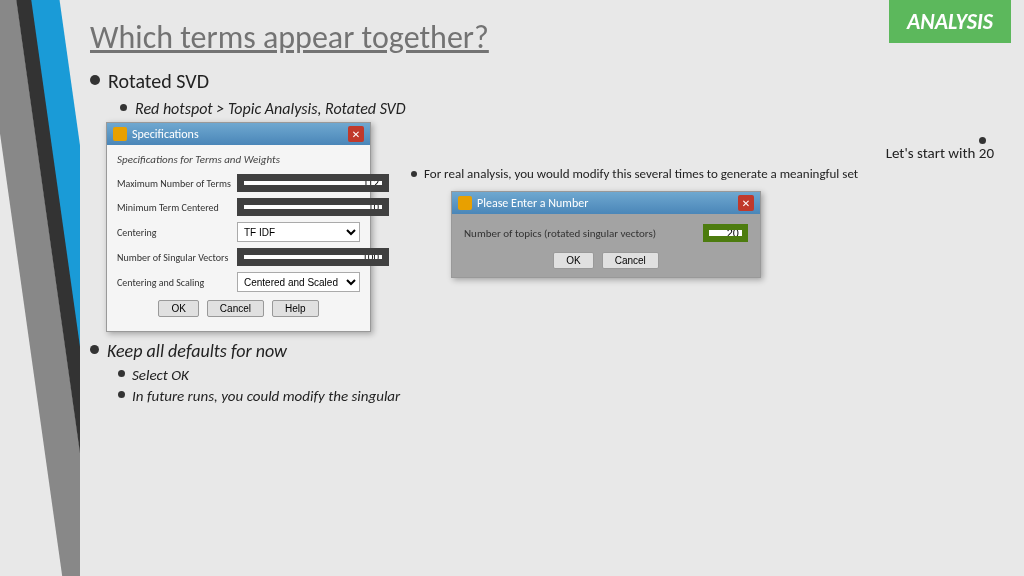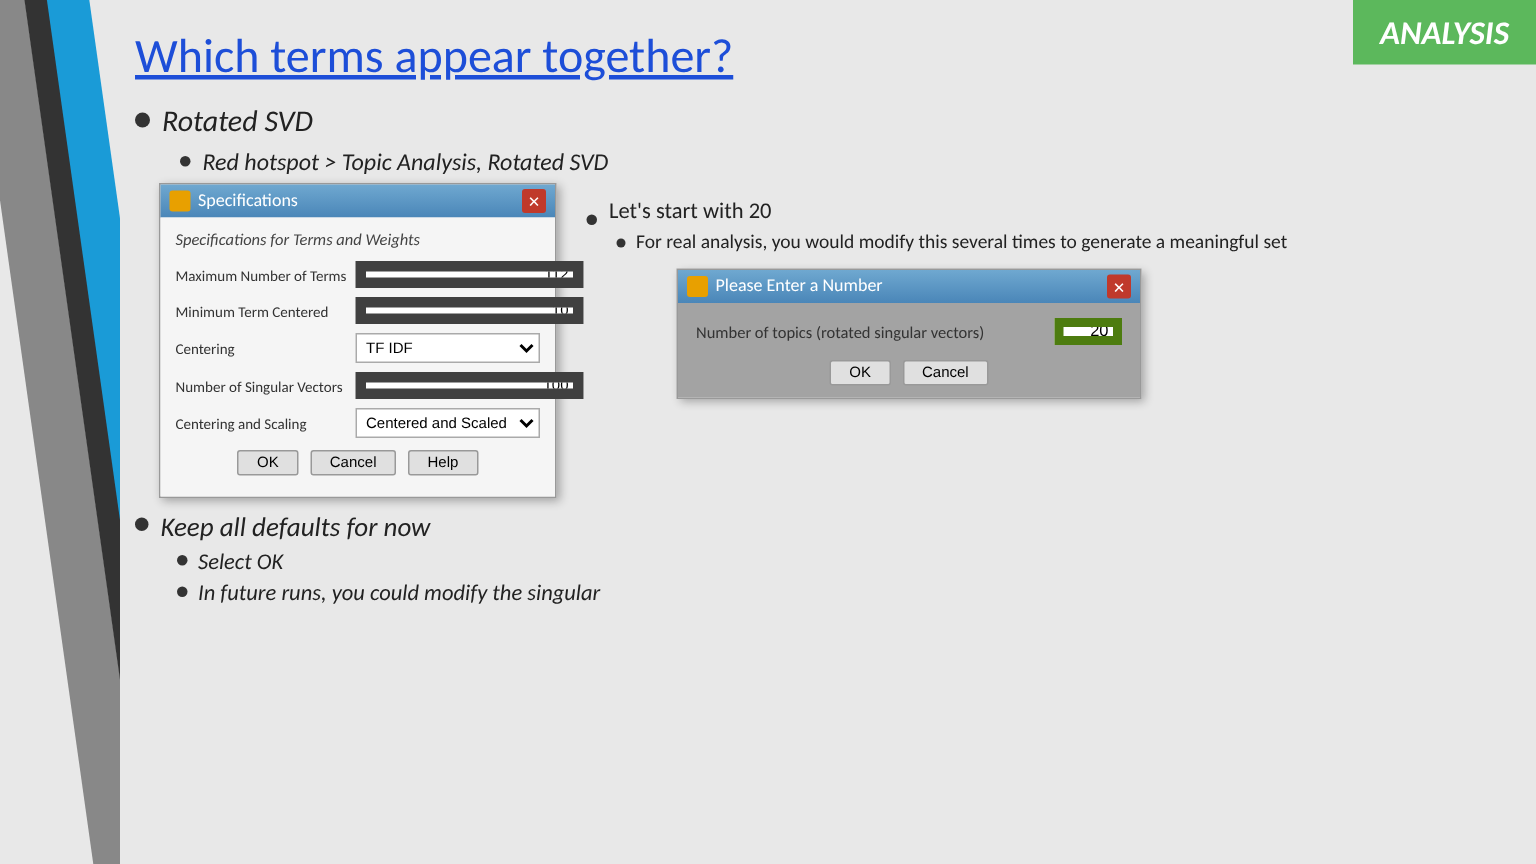--- a/index.html
+++ b/index.html
@@ -54,21 +54,21 @@
       height: 650px;
       background: #1a9bd7;
       transform: rotate(-8deg);
       transform-origin: top center;
     }
 
     
     .analysis-badge {
       position: absolute;
       top: 0;
-      right: 0;
+      right: 13px;
       background: #5cb85c;
       color: white;
       font-size: 22px;
       font-style: italic;
       font-weight: bold;
       padding: 8px 18px;
       z-index: 10;
     }
 
     
@@ -79,21 +79,21 @@
       right: 0;
       bottom: 0;
       padding: 10px 30px 10px 20px;
       z-index: 1;
     }
 
     
     .page-title {
       font-size: 32px;
       font-weight: normal;
-      color: #1d4ed8;
+      color: #737373;
       text-decoration: underline;
       margin-bottom: 12px;
       margin-top: 8px;
     }
 
     
     .bullet-l1 {
       display: flex;
       align-items: flex-start;
       margin-bottom: 6px;
@@ -104,21 +104,20 @@
       height: 10px;
       background: #333;
       border-radius: 50%;
       margin-top: 6px;
       margin-right: 8px;
       flex-shrink: 0;
     }
 
     .bullet-text-l1 {
       font-size: 20px;
-      font-style: italic;
       color: #222;
       text-align: center;
     }
 
     .bullet-l2 {
       display: flex;
       align-items: flex-start;
       margin-left: 30px;
       margin-bottom: 4px;
     }
@@ -253,20 +252,21 @@
     
     .right-text {
       flex: 1;
       padding-top: 10px;
     }
 
     .right-bullet {
       display: flex;
       align-items: flex-end;
       margin-bottom: 4px;
+      flex-direction: column;
     }
 
     .right-bullet-dot {
       width: 7px;
       height: 7px;
       background: #333;
       border-radius: 50%;
       margin-top: 5px;
       margin-right: 8px;
       flex-shrink: 0;

